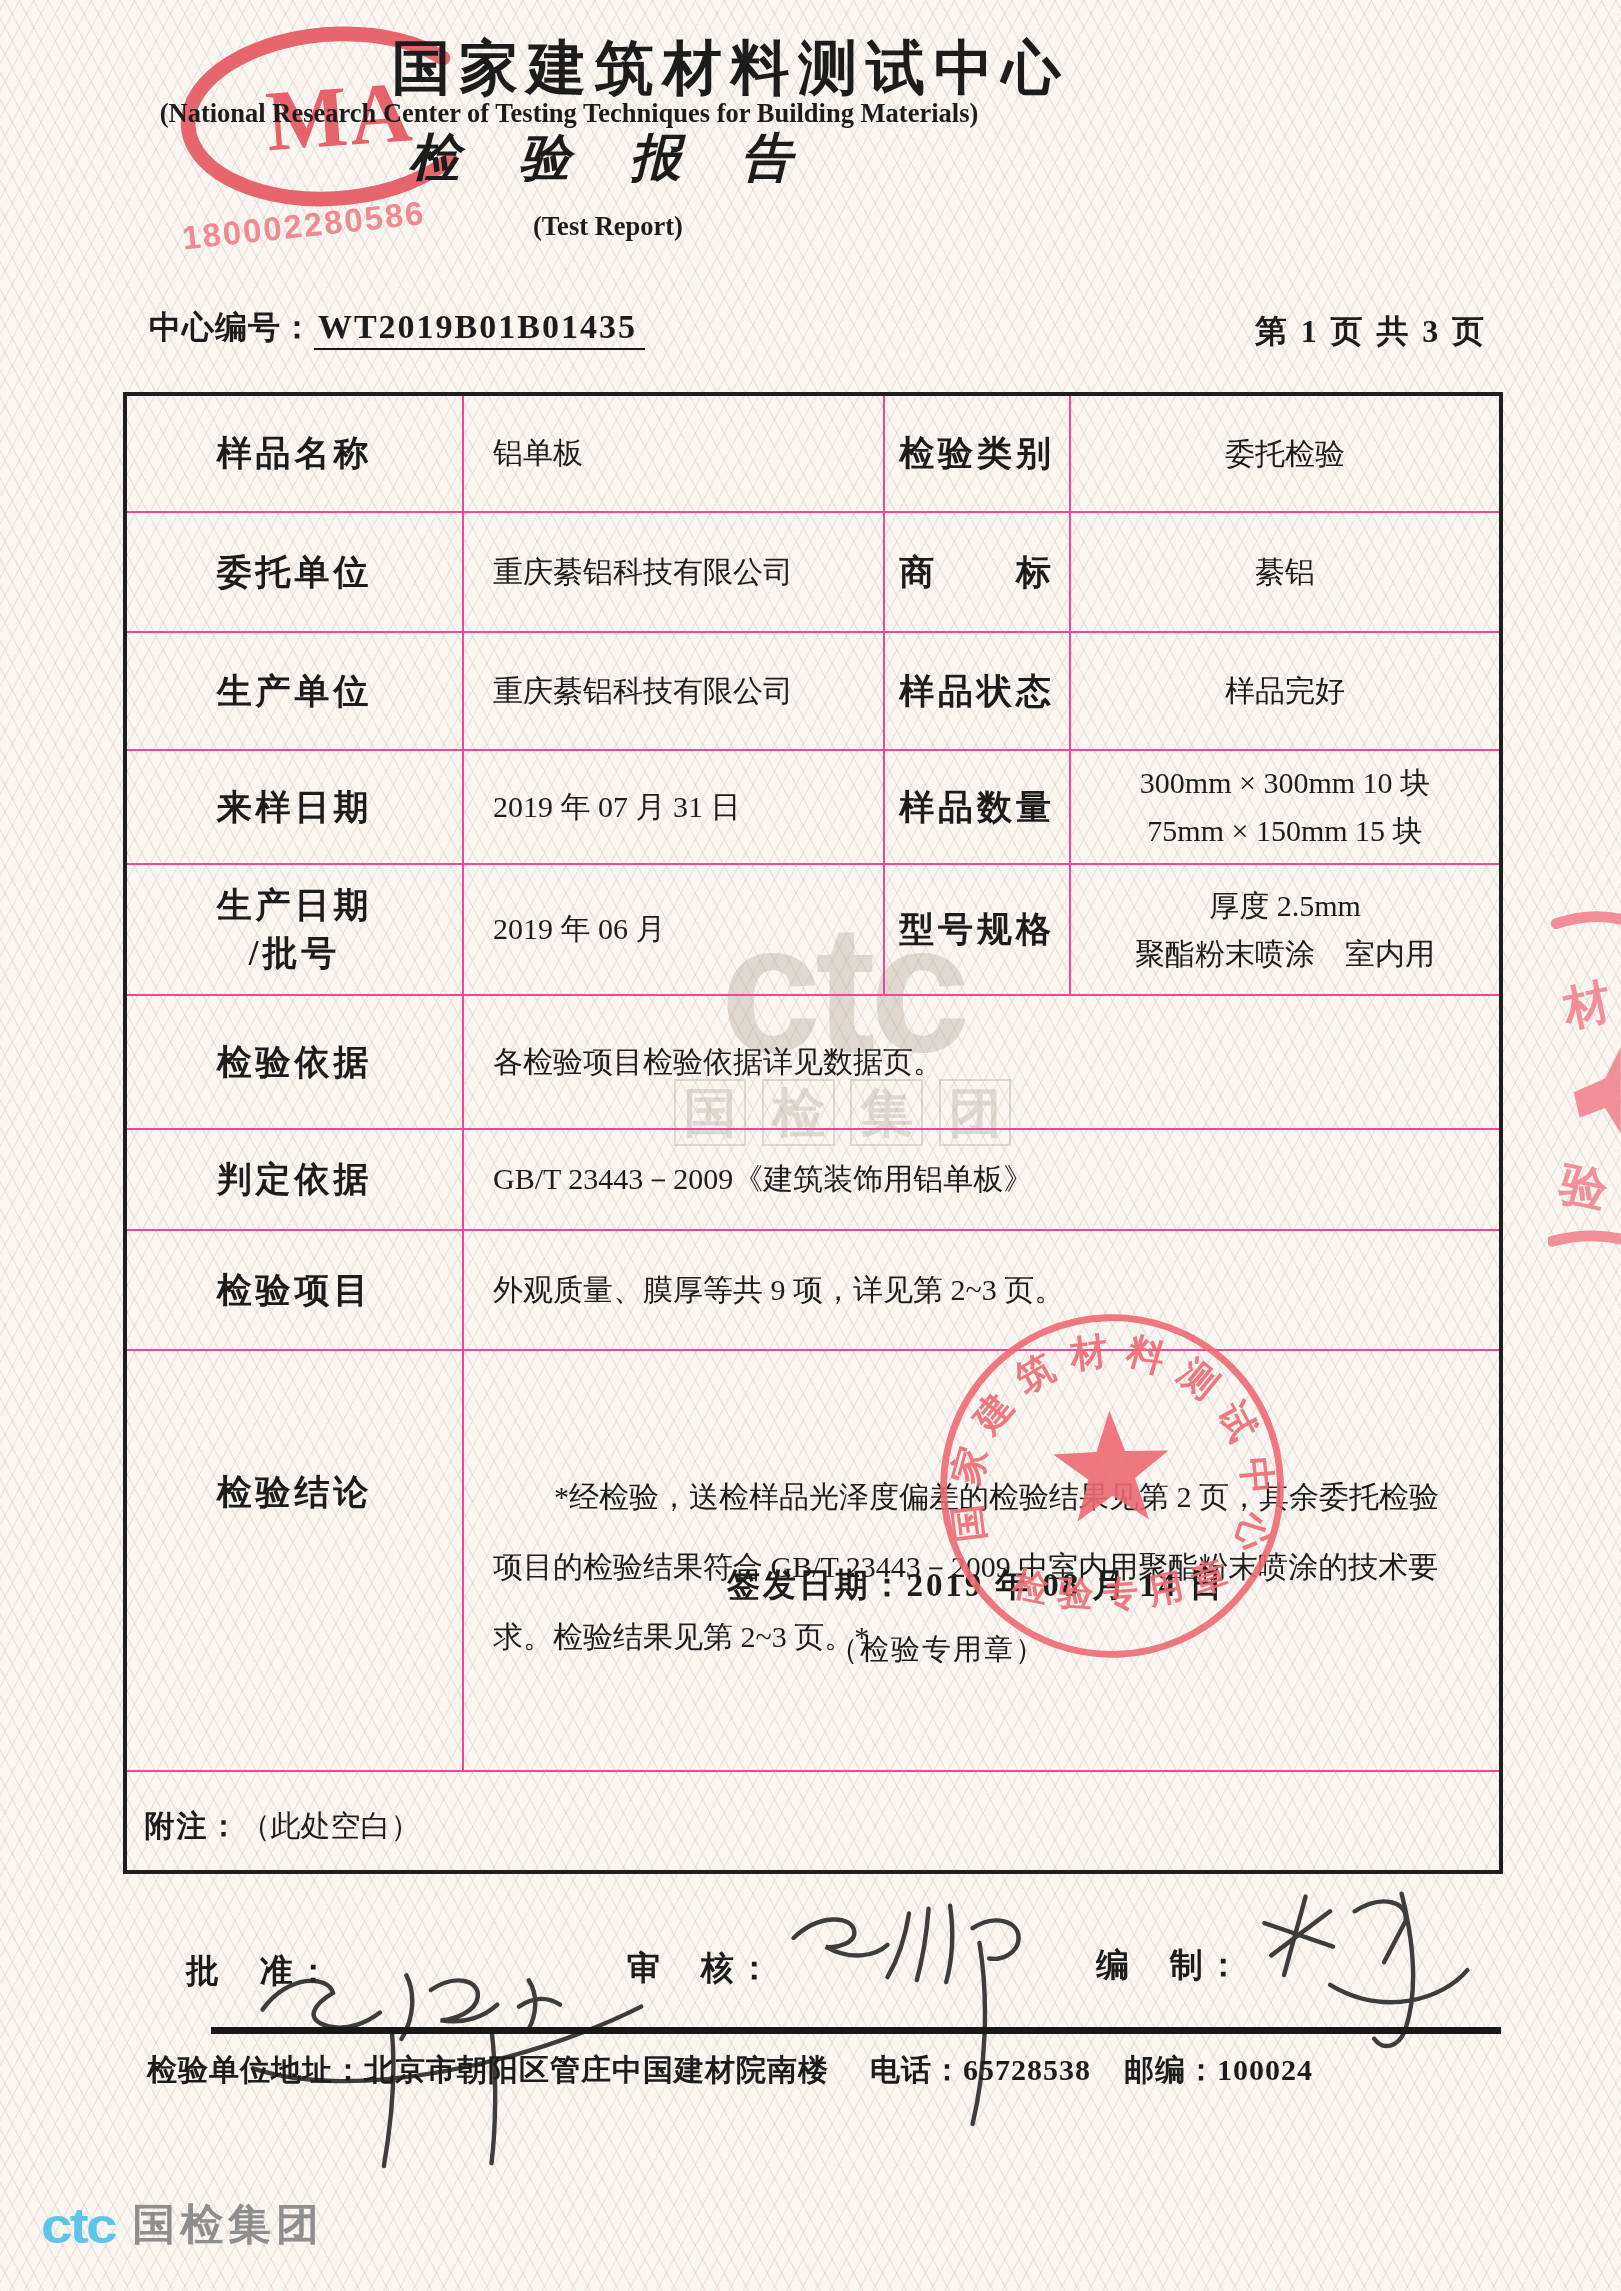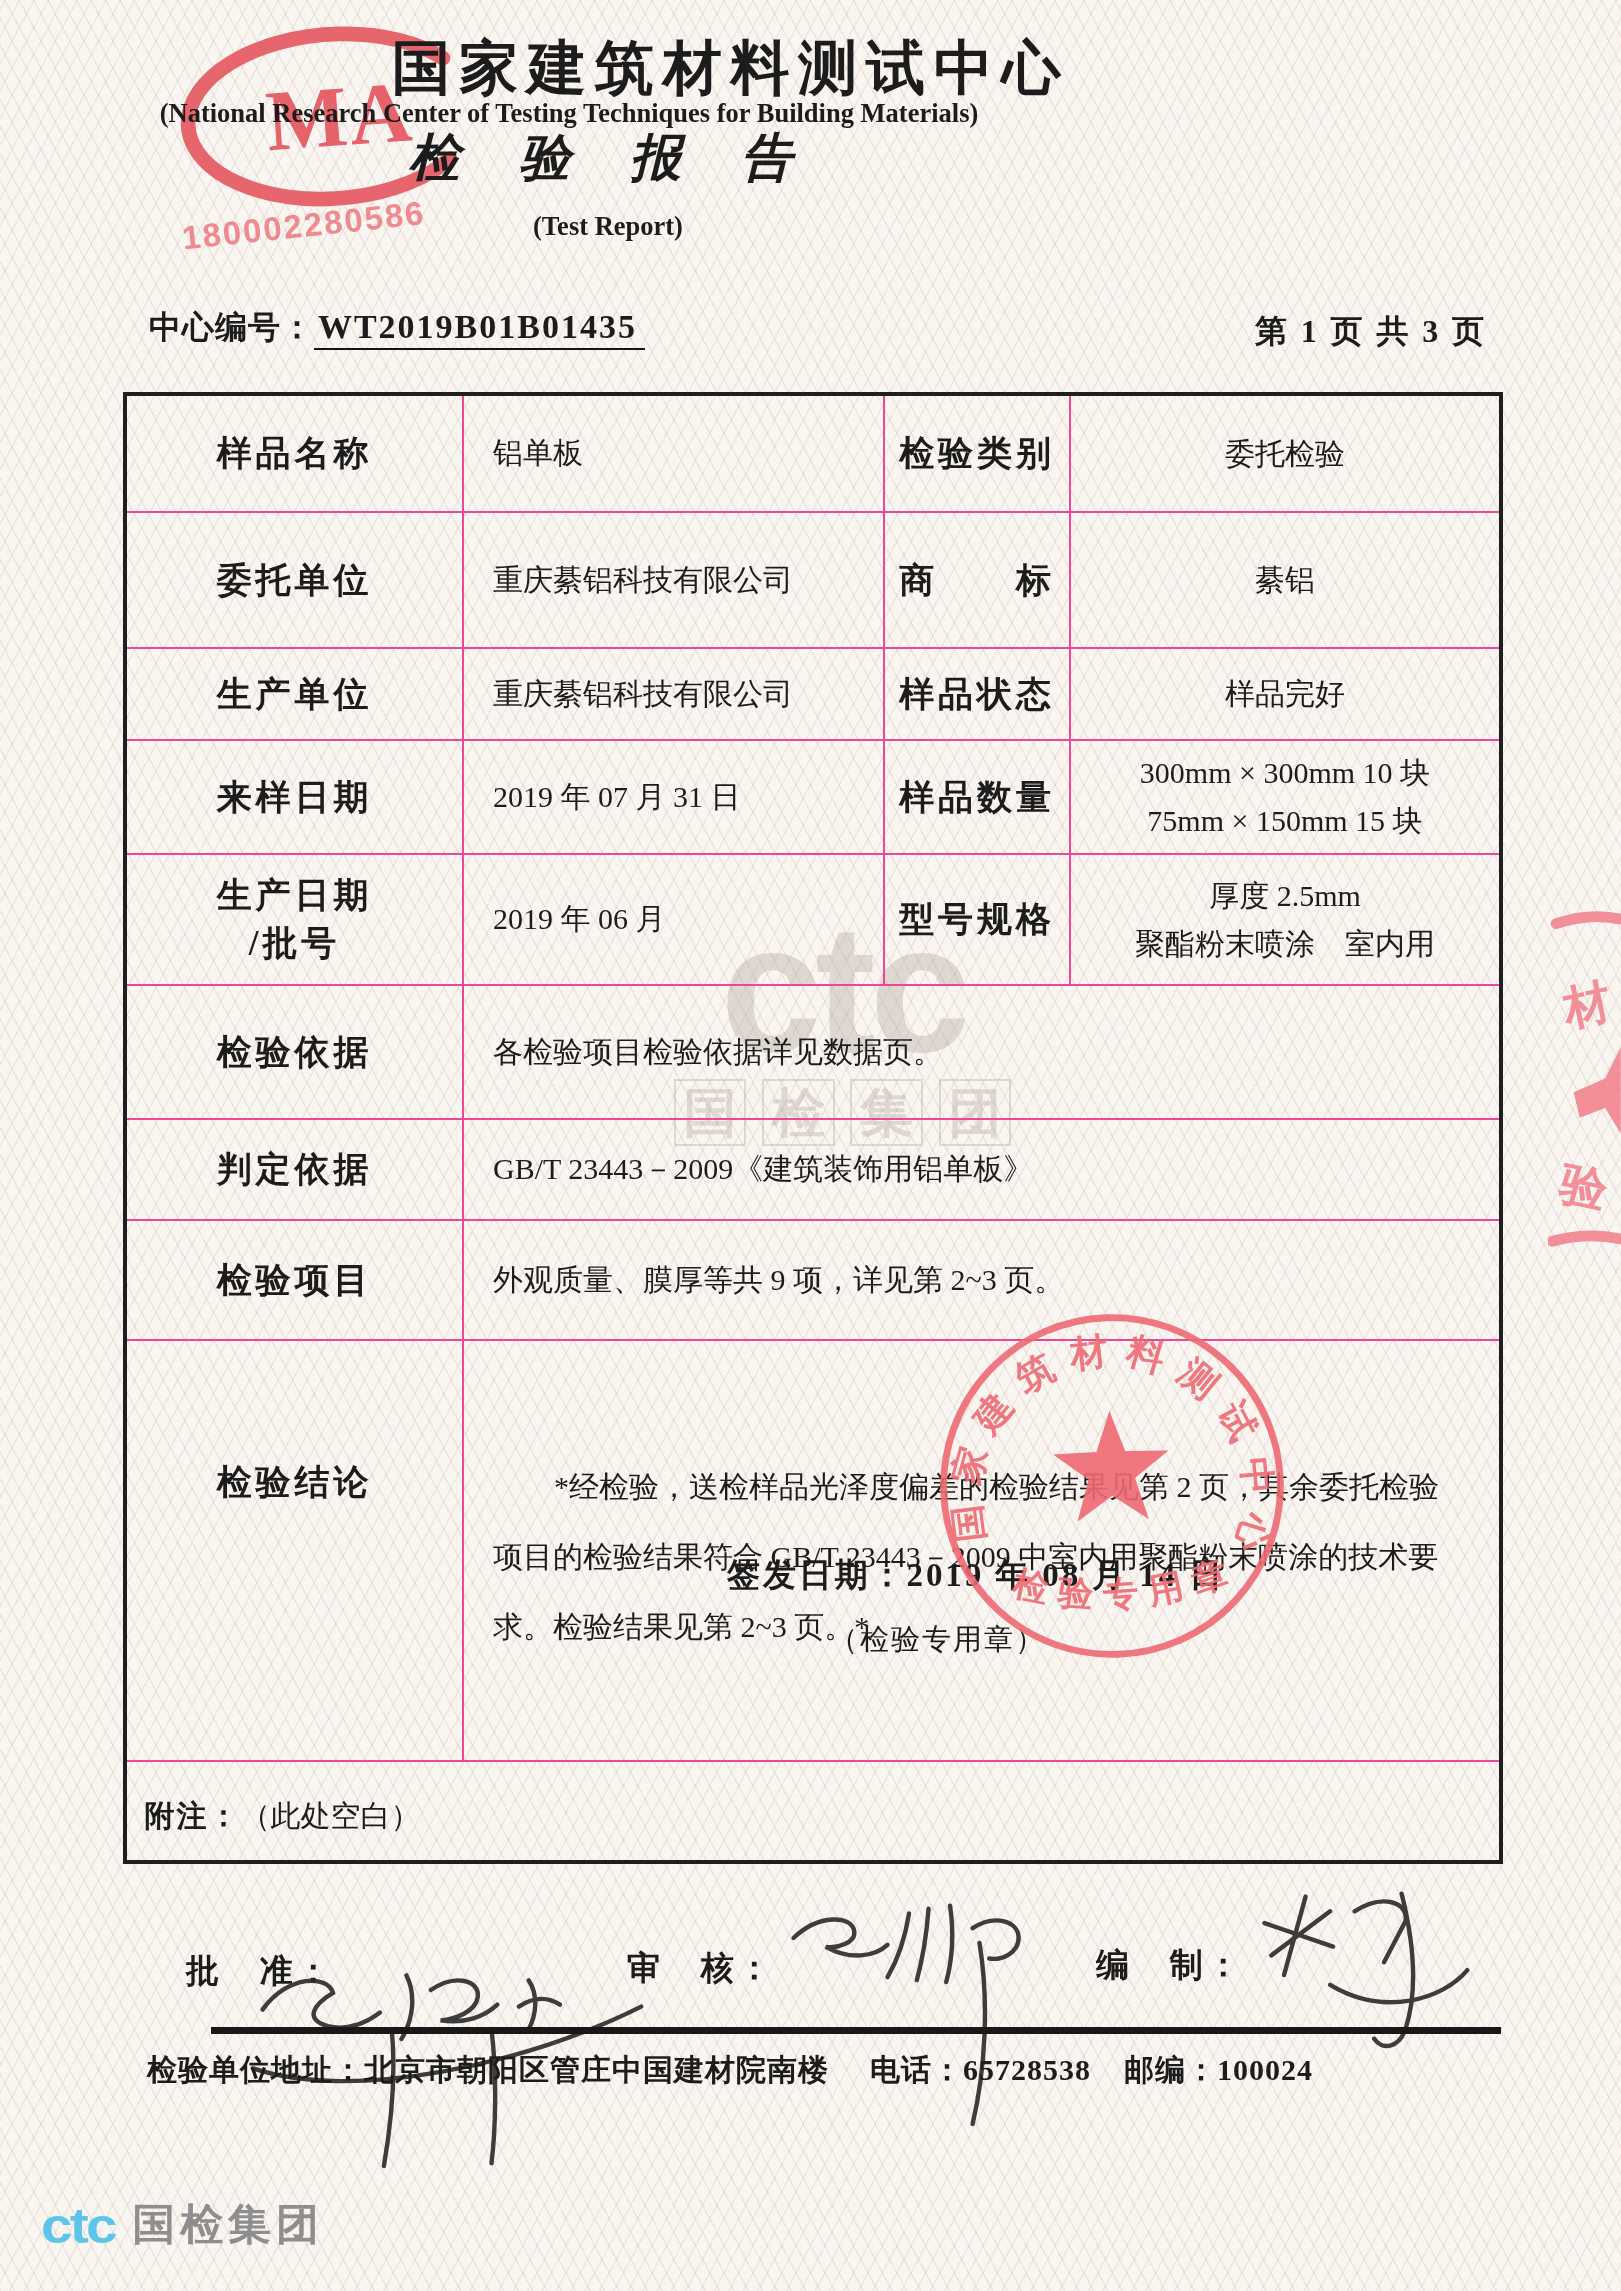--- a/index.html
+++ b/index.html
@@ -113,27 +113,27 @@
         <col style="width:186px">
         <col style="width:431px">
       </colgroup>
     <tbody>
         <tr style="height:118px">
       <td class="lbl">样品名称</td>
       <td class="val">铝单板</td>
       <td class="lbl">检验类别</td>
       <td class="val-c">委托检验</td>
     </tr>
-    <tr style="height:136px">
+    <tr style="height:120px">
       <td class="lbl">委托单位</td>
       <td class="val">重庆綦铝科技有限公司</td>
       <td class="lbl">商　　标</td>
       <td class="val-c">綦铝</td>
     </tr>
-    <tr style="height:92px">
+    <tr style="height:118px">
       <td class="lbl">生产单位</td>
       <td class="val">重庆綦铝科技有限公司</td>
       <td class="lbl">样品状态</td>
       <td class="val-c">样品完好</td>
     </tr>
     <tr style="height:114px">
       <td class="lbl">来样日期</td>
       <td class="val">2019 年 07 月 31 日</td>
       <td class="lbl">样品数量</td>
       <td class="val-c">

